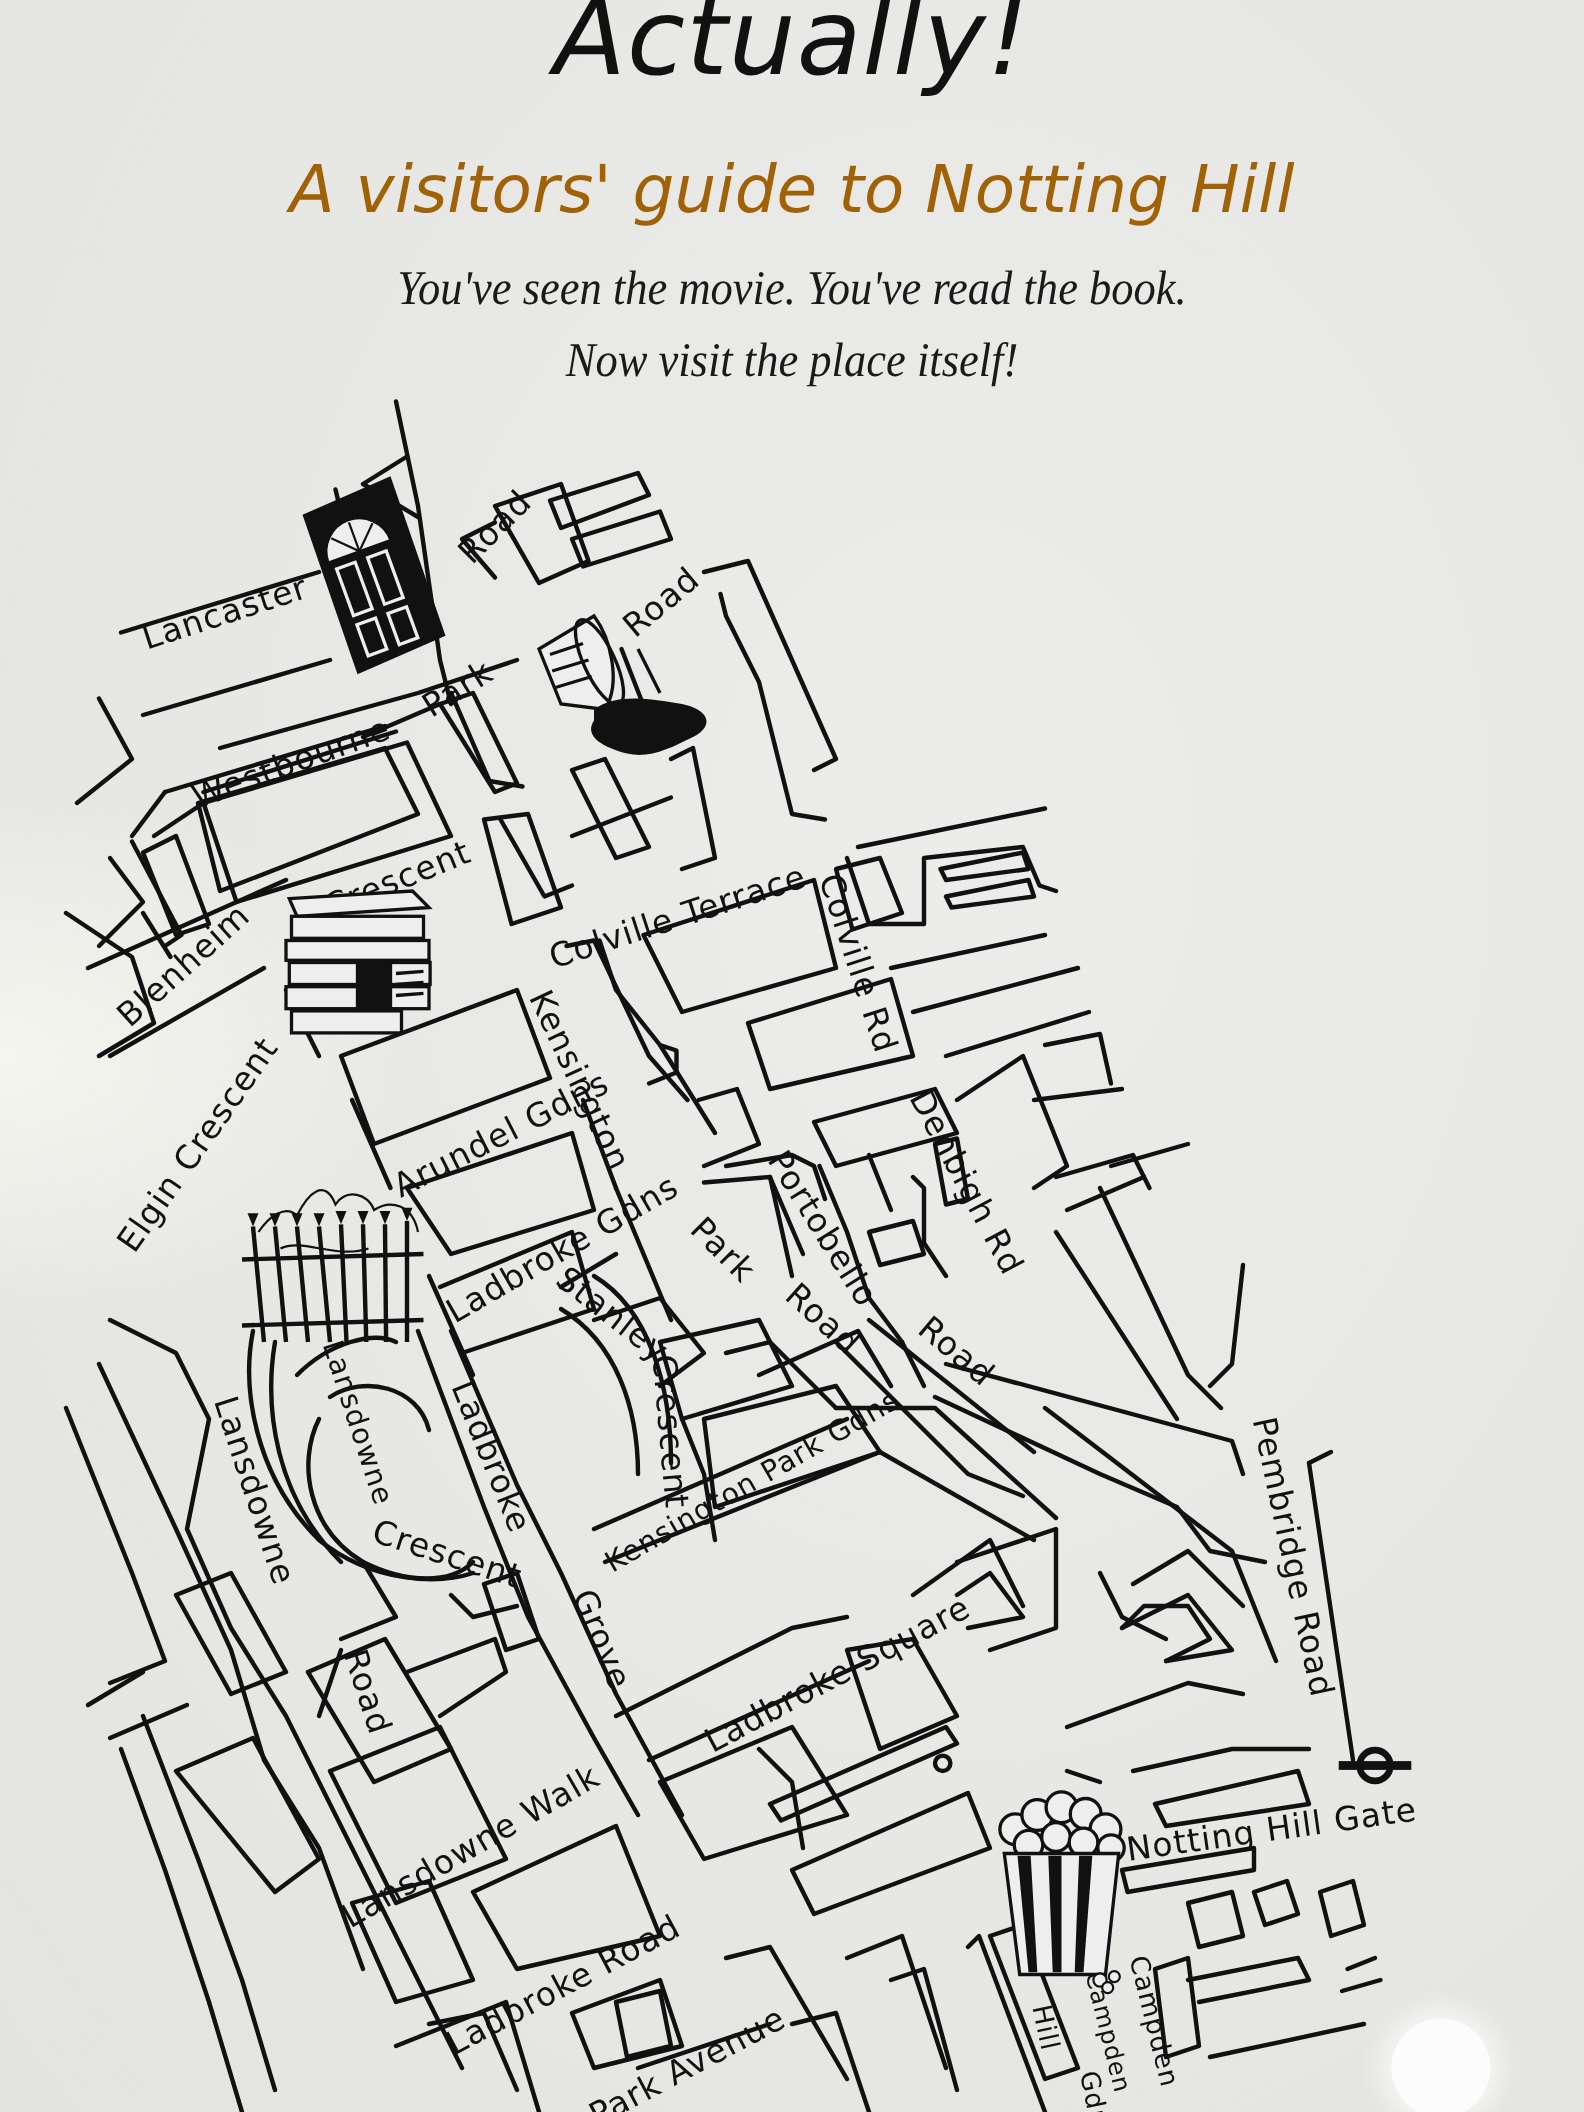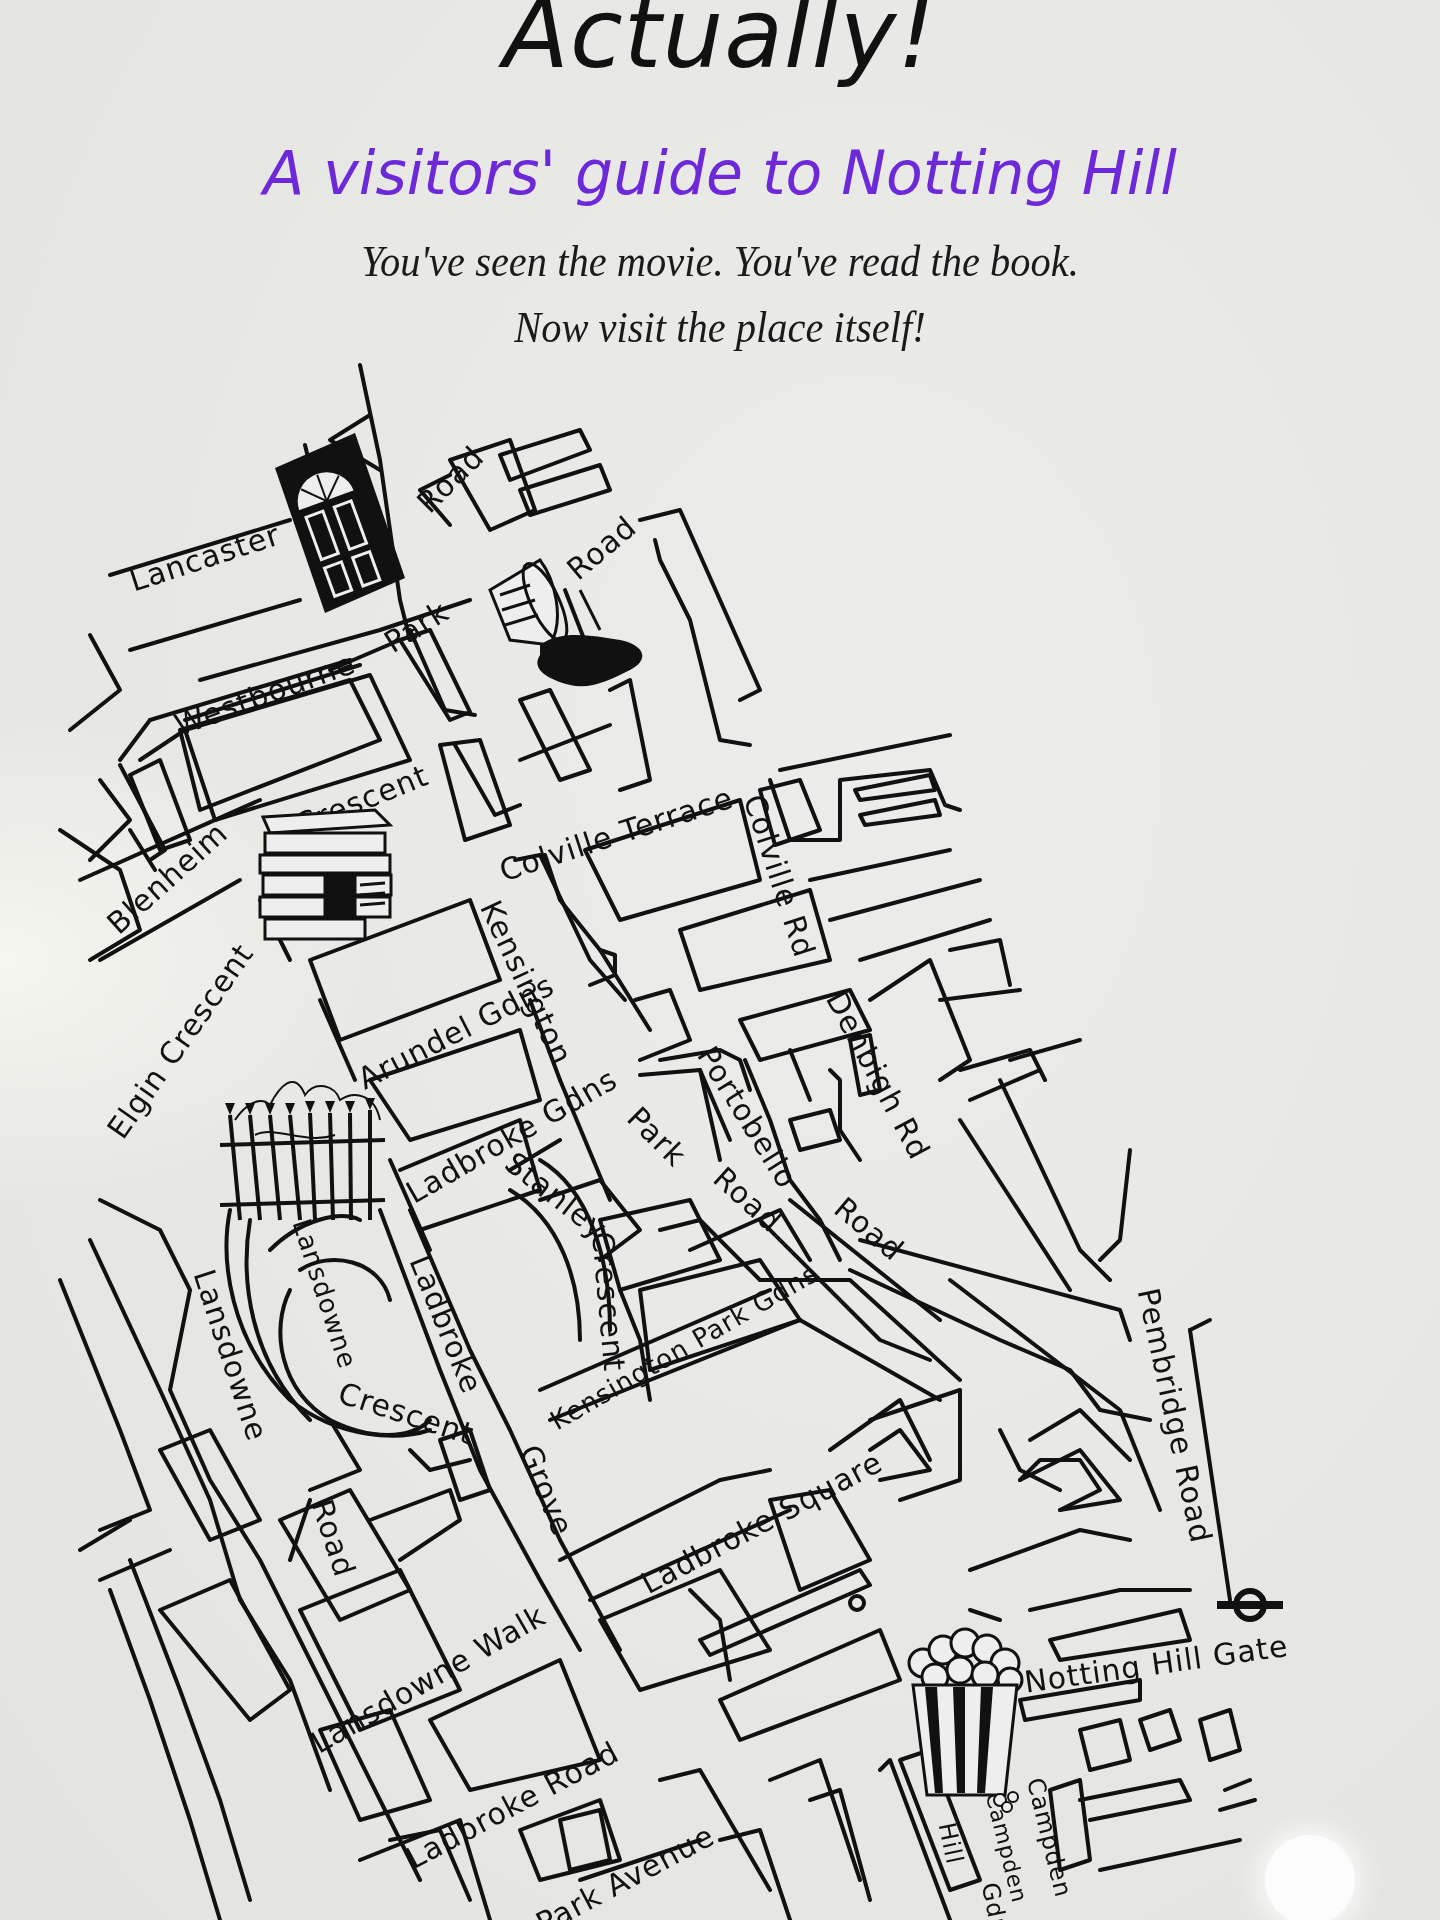--- a/index.html
+++ b/index.html
@@ -20,21 +20,21 @@
     position: absolute; left: 0; top: 0; width: 1440px; text-align: center;
   }
   .title {
     position: absolute; left: 0; width: 1440px; top: -22px;
     font-family: "DejaVu Sans", sans-serif; font-style: italic;
     font-size: 96px; letter-spacing: 1px; color: #111;
   }
   .subtitle {
     position: absolute; left: 0; width: 1440px; top: 138px;
     font-family: "DejaVu Sans", sans-serif; font-style: italic;
-    font-size: 60px; color: #6d28d9;
+    font-size: 60px; color: #a16207;
   }
   .tagline {
     position: absolute; left: 0; width: 1440px;
     font-family: "Liberation Serif", serif; font-style: italic;
     font-size: 44px; color: #1a1a1a; transform: scaleX(0.92);
   }
   .tagline.l1 { top: 236px; }
   .tagline.l2 { top: 302px; }
   .map { position: absolute; left: 0; top: 0; width: 1440px; height: 1920px; }
   .map svg { position: absolute; left: 0; top: 0; }

